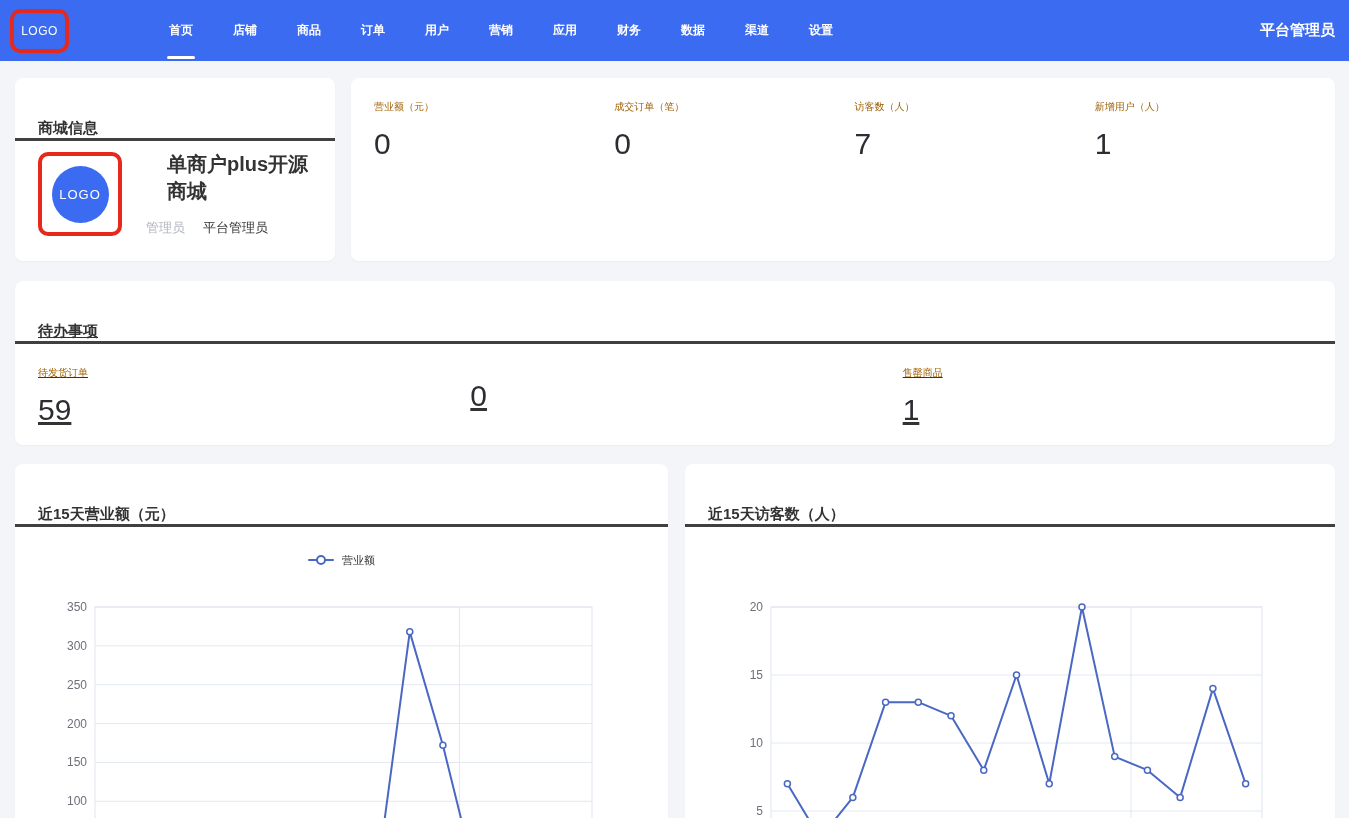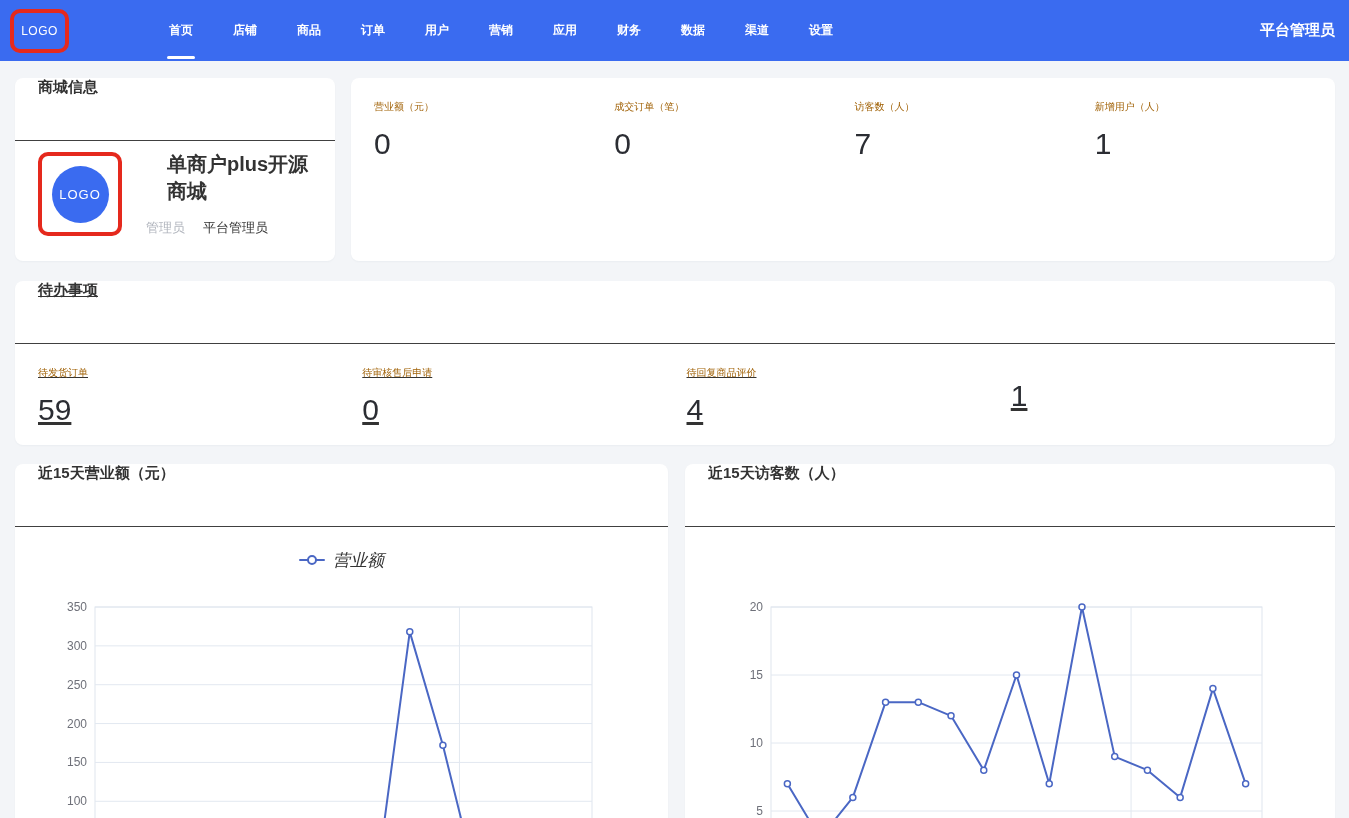--- a/index.html
+++ b/index.html
@@ -45,22 +45,22 @@
   .page { padding:17px 14px 0 15px; }
   .row { display:flex; }
   .row-1 { gap:16px; }
   .row-2 { margin-top:20px;text-decoration:underline; }
   .row-3 { gap:17px; margin-top:19px; }
   .card {
     background:#fff; border-radius:8px;
     box-shadow:0 1px 2px rgba(30,40,80,.04);
   }
   .card-header {
-    height:63px; display:flex; align-items:flex-start;
-    padding:0 23px; border-bottom:1px solid #404040;
+    height:63px; display:flex; align-items:flex-end;
+    padding:0 23px; border-bottom:3px solid #404040;
   }
   .card-title { font-size:15px; font-weight:700; color:#333; }
   
   .mall-card { width:320px; height:183px; }
   .mall-body { display:flex; align-items:center; padding:10px 23px; }
   .avatar-highlight {
     width:84px; height:84px; border:4px solid #e5291d; border-radius:10px;
     display:flex; align-items:center; justify-content:center; background:#fff;
     flex-shrink:0;
   }
@@ -90,21 +90,21 @@
   }
   .legend-icon { position:relative; width:26px; height:10px; }
   .legend-line {
     position:absolute; top:4px; left:0; width:26px; height:2px;
     background:#4a67c4; border-radius:1px;
   }
   .legend-circle {
     position:absolute; top:0; left:8px; width:10px; height:10px;
     border:2px solid #4a67c4; border-radius:50%; background:#fff;
   }
-  .legend-label { font-size:17px; color:#333;font-style:italic; }
+  .legend-label { font-size:11px; color:#333; }
   .chart-svg-left  { display:block; margin-top:30px; }
   .chart-svg-right { display:block; margin-top:70px; }
 </style>
 </head>
 <body>
 
 <header class="navbar">
   <div class="logo-highlight">
     <span class="logo-text">LOGO</span>
   </div>
@@ -194,28 +194,24 @@
     <section class="card todo-card">
       <div class="card-header">
         <h2 class="card-title">待办事项</h2>
       </div>
       <div class="stats-body">
         <div class="stat-cell">
           <div class="stat-label">待发货订单</div>
           <div class="stat-value">59</div>
         </div>
         <div class="stat-cell">
-          <div class="stat-label">待审核售后申请</div>
           <div class="stat-value">0</div>
         </div>
         <div class="stat-cell">
-          <div class="stat-label">待回复商品评价</div>
-          <div class="stat-value">4</div>
-        </div>
-        <div class="stat-cell">
+          <div class="stat-label">售罄商品</div>
           <div class="stat-value">1</div>
         </div>
       </div>
     </section>
   </div>
 
   <div class="row row-3">
     <section class="card chart-card-left">
       <div class="card-header">
         <h2 class="card-title">近15天营业额（元）</h2>

